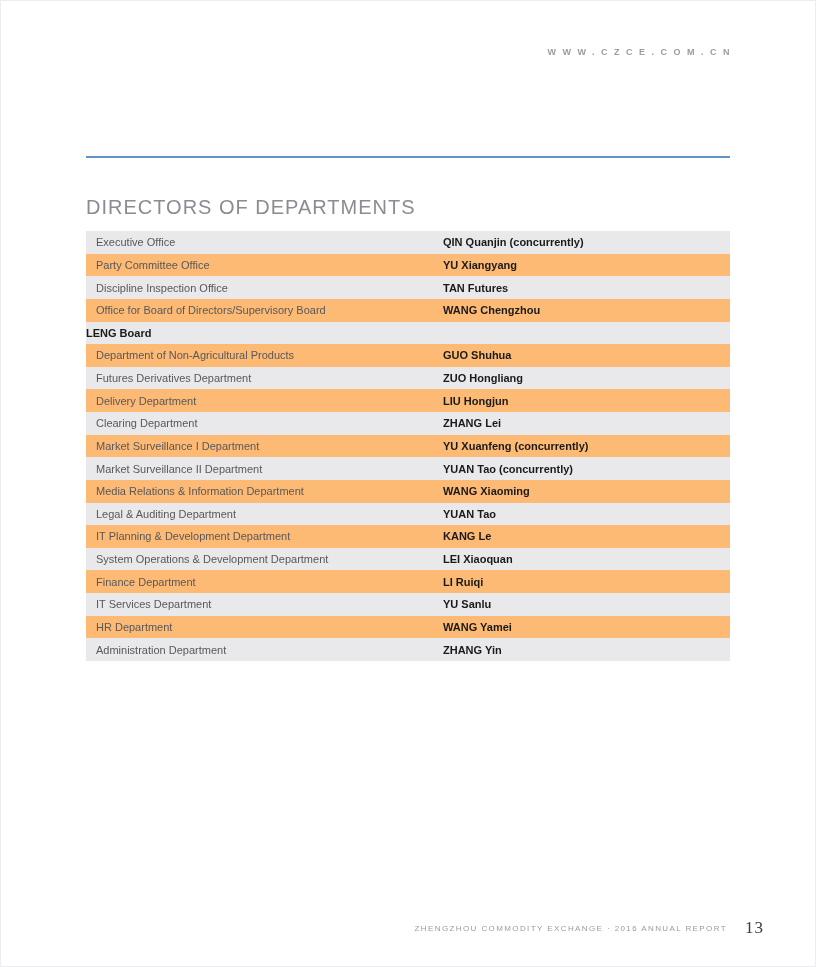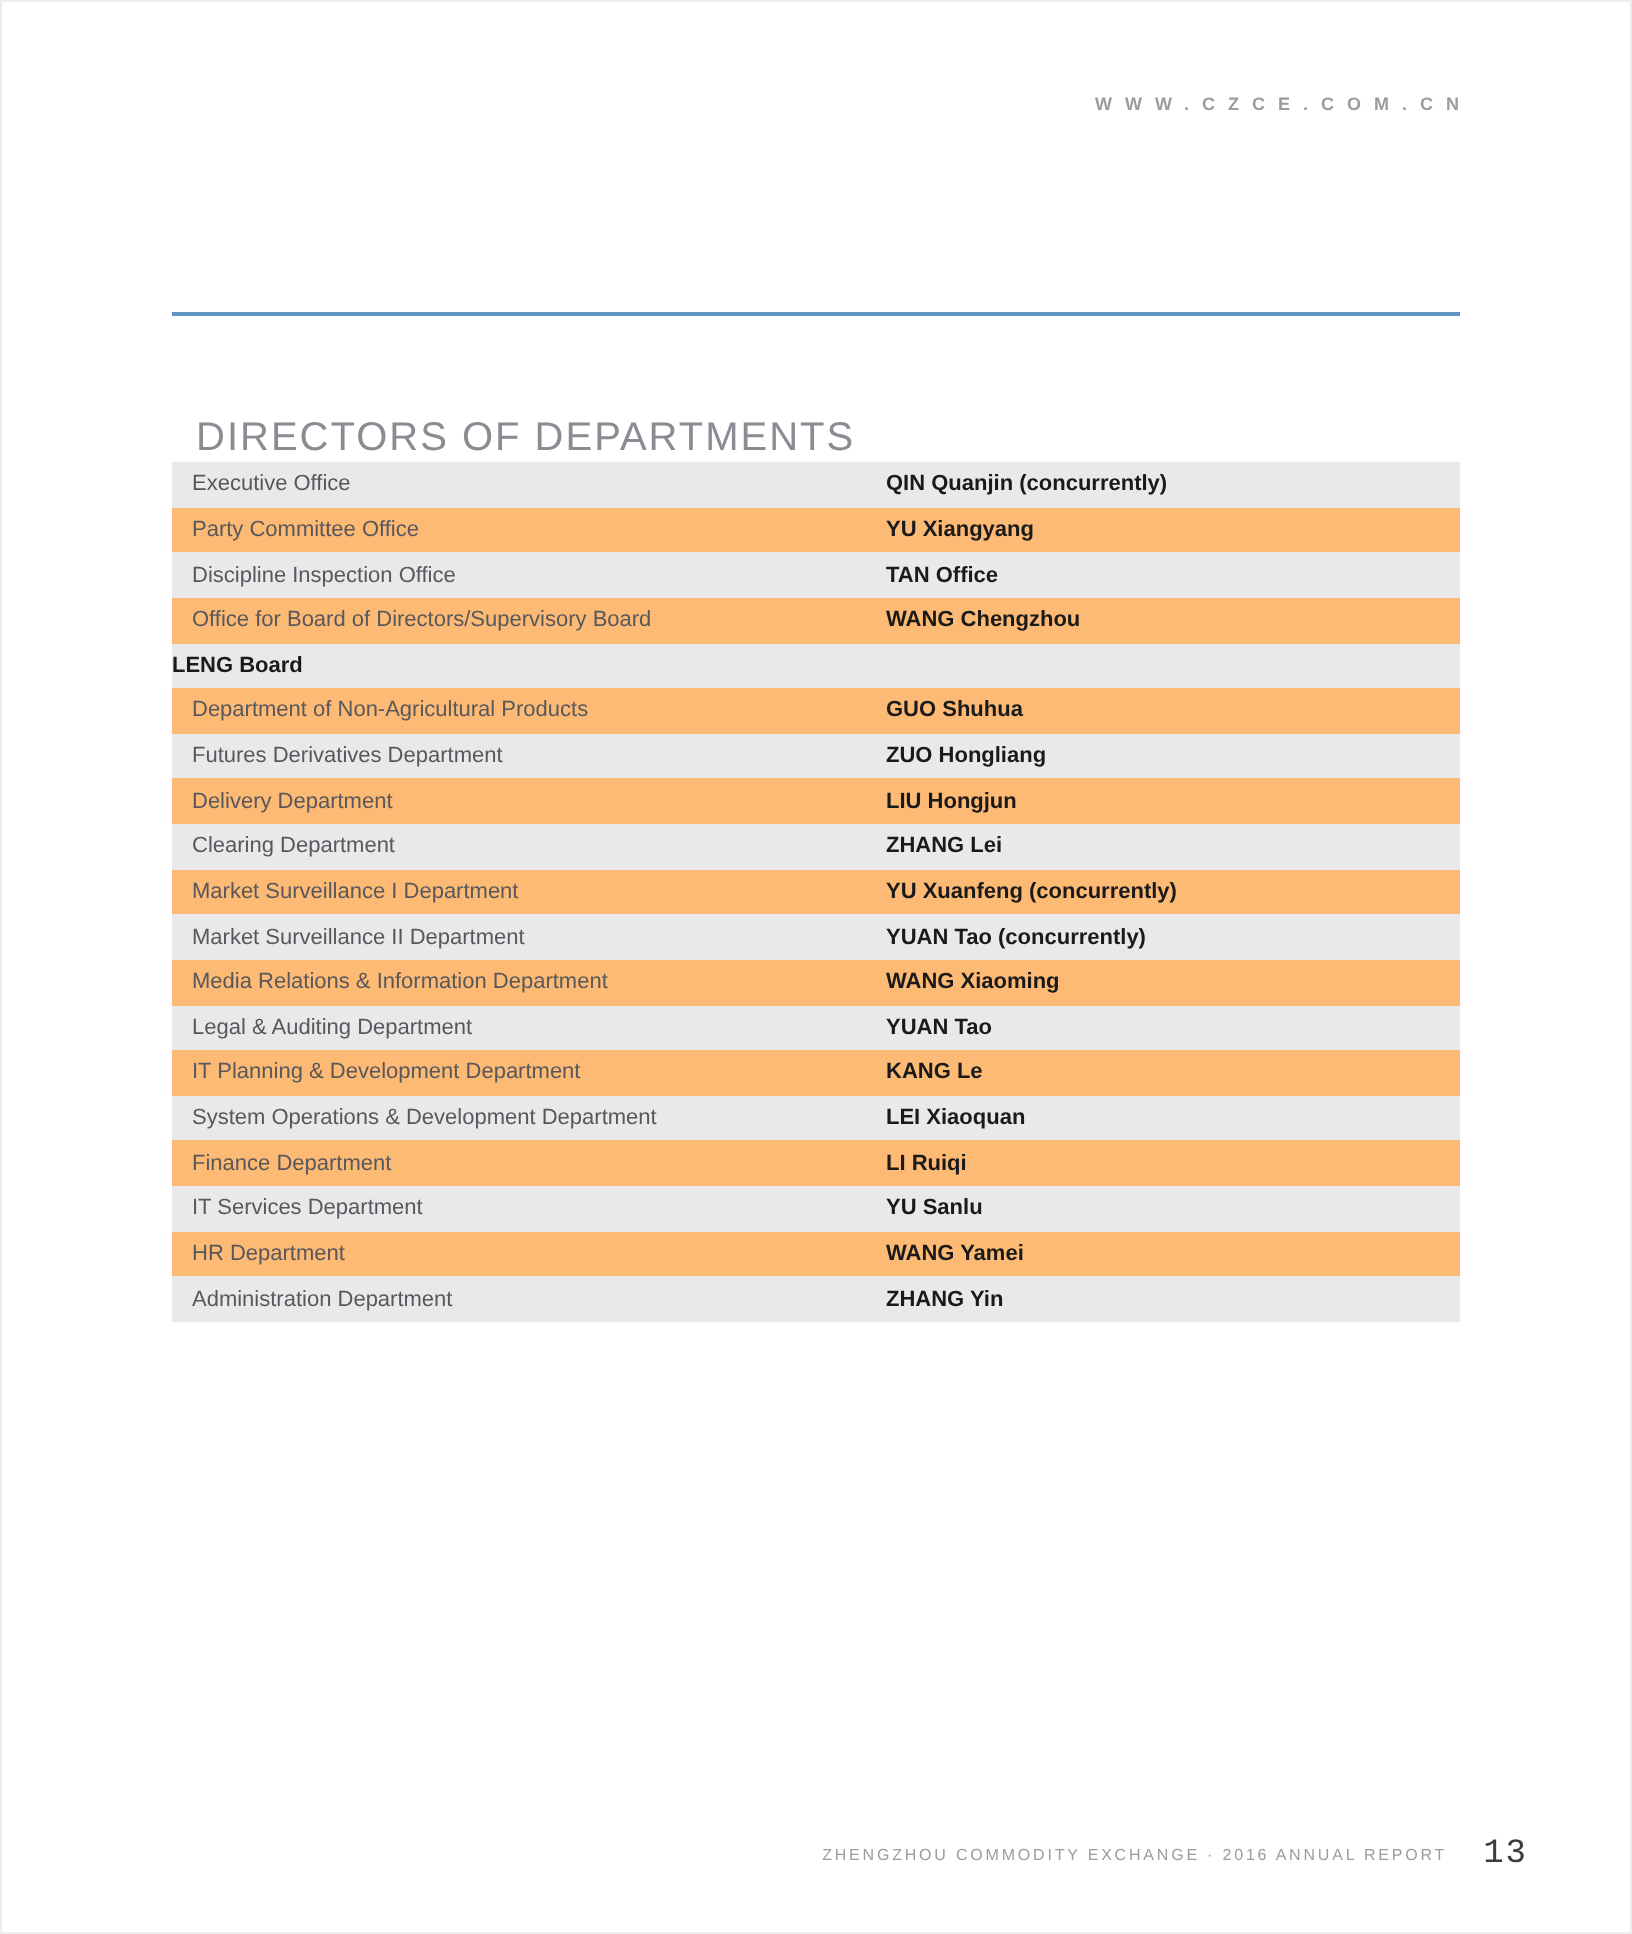--- a/index.html
+++ b/index.html
@@ -31,21 +31,21 @@
     left: 86px;
     right: 86px;
     top: 156px;
     height: 2px;
     background: var(--accent, #6094c4);
   }
   .title {
     position: absolute;
     left: 86px;
     top: 196px;
-    margin: 12px;
+    margin: 0;
     font-size: 20px;
     font-weight: 400;
     letter-spacing: 1px;
     color: var(--title-gray, #8b8b93);
     white-space: nowrap;
   }
   .table {
     position: absolute;
     left: 86px;
     top: 231px;
@@ -86,21 +86,21 @@
     letter-spacing: 1.4px;
     color: var(--muted-gray, #9b9ba1);
     white-space: nowrap;
   }
   .page-num {
     margin-left: 18px;
     font-size: 17px;
     font-weight: 500;
     letter-spacing: 1px;
     color: var(--pagenum-text, #3c3c40);
-    font-family: Liberation Mono, monospace;
+    font-family: Liberation Serif, serif;
   }
 </style>
 </head>
 <body>
 
 <div class="page">
 
   <div class="website">WWW.CZCE.COM.CN</div>
 
   <div class="rule"></div>
@@ -111,21 +111,21 @@
       <div class="row">
         <span class="dept">Executive Office</span>
         <span class="director">QIN Quanjin (concurrently)</span>
       </div>
       <div class="row">
         <span class="dept">Party Committee Office</span>
         <span class="director">YU Xiangyang</span>
       </div>
       <div class="row">
         <span class="dept">Discipline Inspection Office</span>
-        <span class="director">TAN Office</span>
+        <span class="director">TAN Futures</span>
       </div>
       <div class="row">
         <span class="dept">Office for Board of Directors/Supervisory Board</span>
         <span class="director">WANG Chengzhou</span>
       </div>
       <div class="row">
         <span class="director">LENG Board</span>
       </div>
       <div class="row">
         <span class="dept">Department of Non-Agricultural Products</span>

